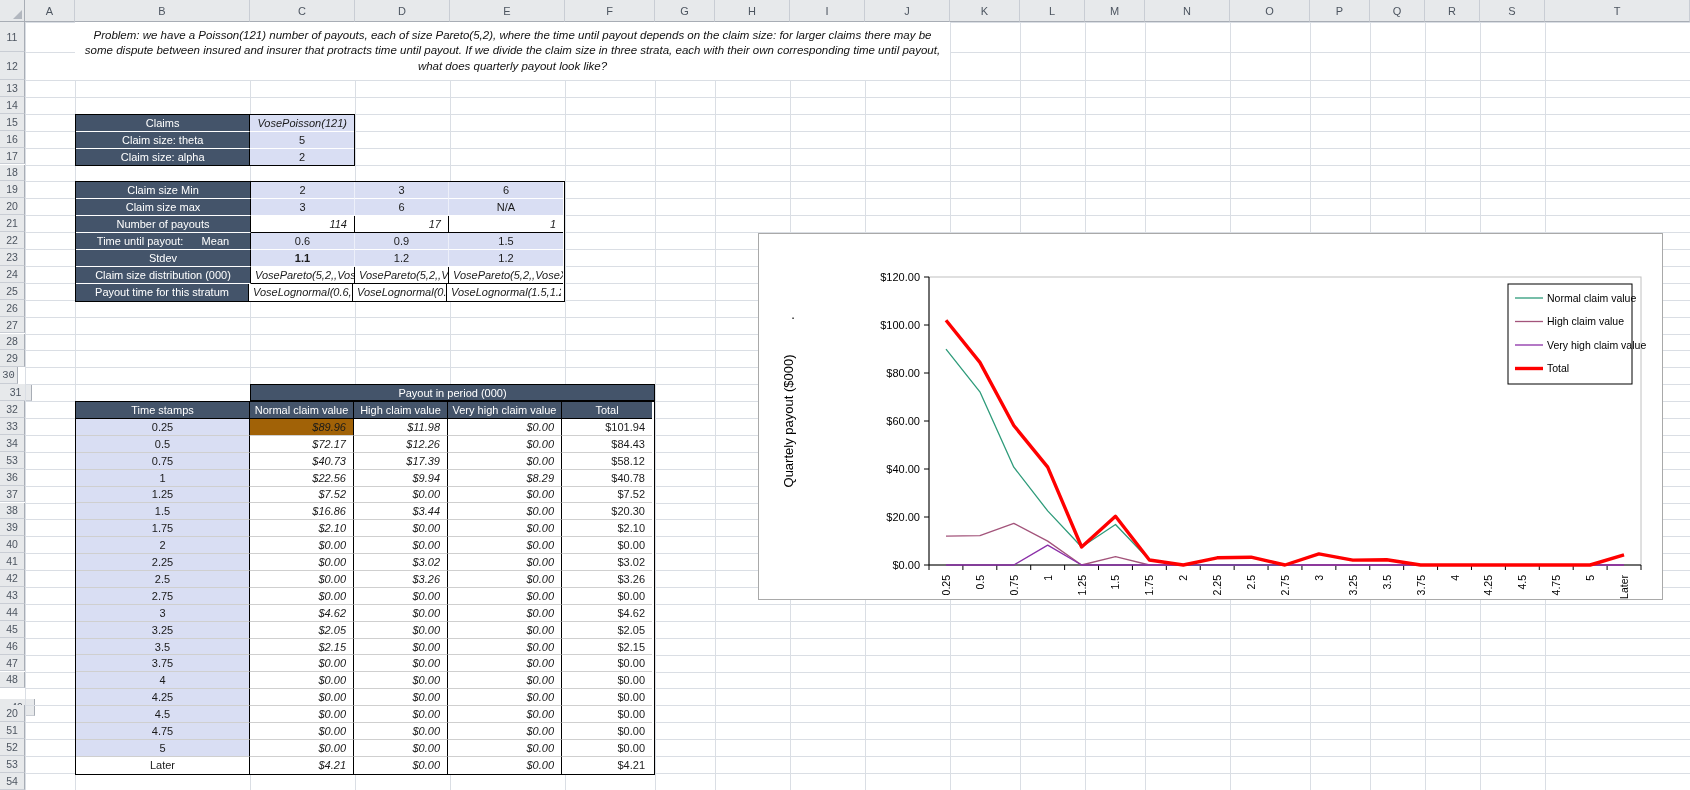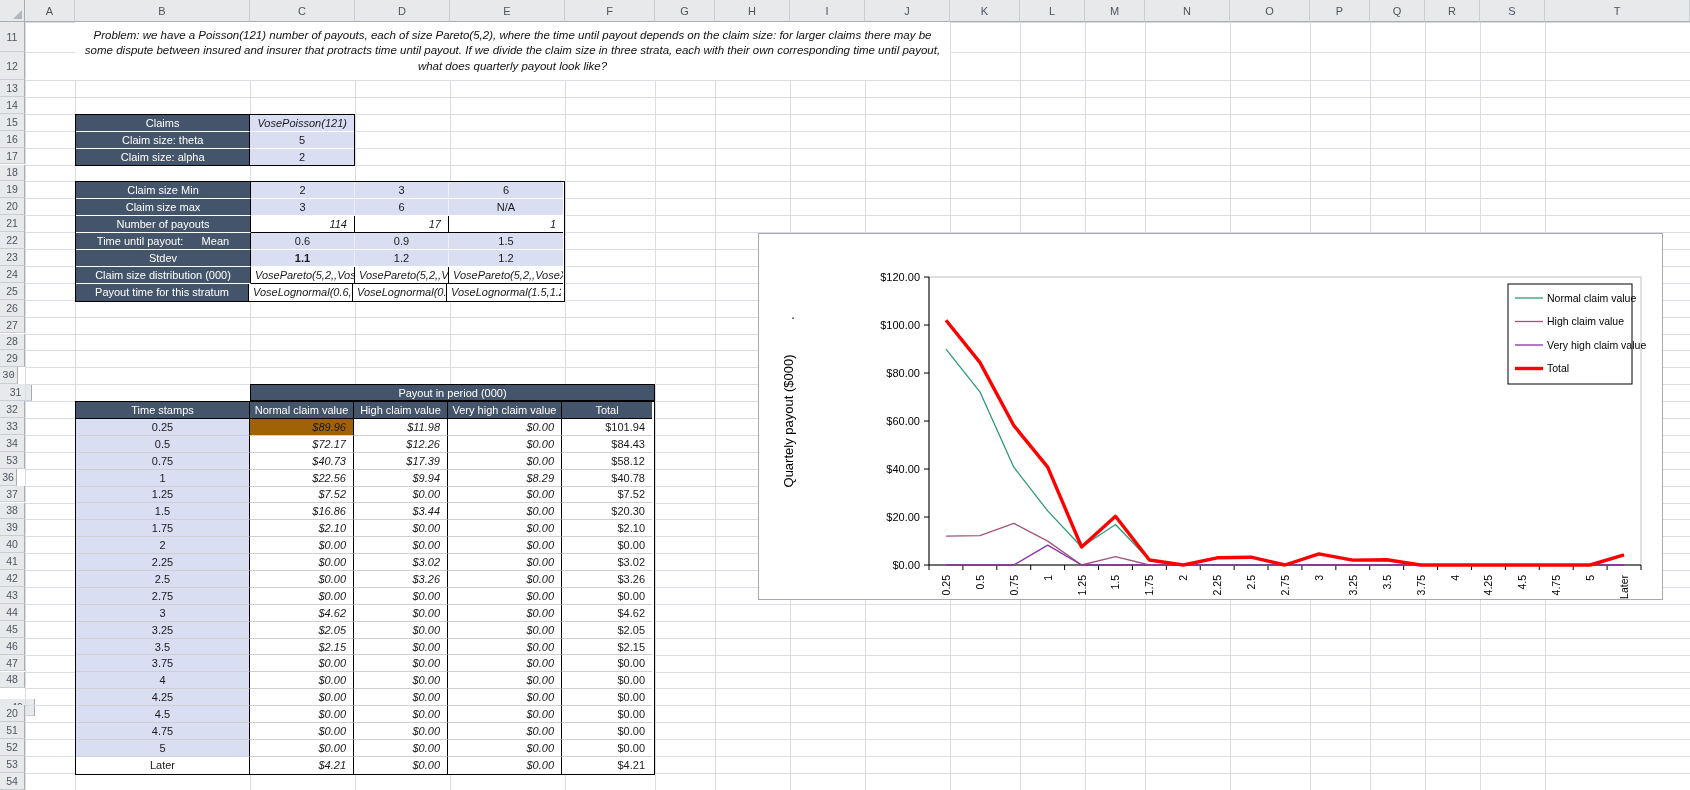--- a/index.html
+++ b/index.html
@@ -79,21 +79,21 @@
       <div class="rowheader" style="left: 0px; top: 299.7px; width: 25px; height: 16.9px;">26</div>
       <div class="rowheader" style="left: 0px; top: 316.6px; width: 25px; height: 16.9px;">27</div>
       <div class="rowheader" style="left: 0px; top: 333.5px; width: 25px; height: 16.9px;">28</div>
       <div class="rowheader" style="left: 0px; top: 350.4px; width: 25px; height: 16.9px;">29</div>
       <div class="rowheader" style="left: 0px; top: 367.3px; width: 18px; height: 16.9px; font-family: Liberation Mono, monospace;">30</div>
       <div class="rowheader" style="left: 0px; top: 384.2px; width: 32px; height: 16.9px;">31</div>
       <div class="rowheader" style="left: 0px; top: 401.1px; width: 25px; height: 16.9px;">32</div>
       <div class="rowheader" style="left: 0px; top: 418px; width: 25px; height: 16.9px;">33</div>
       <div class="rowheader" style="left: 0px; top: 434.9px; width: 25px; height: 16.9px;">34</div>
       <div class="rowheader" style="left: 0px; top: 451.8px; width: 25px; height: 16.9px;">53</div>
-      <div class="rowheader" style="left: 0px; top: 468.7px; width: 17px; height: 16.9px;">36</div>
+      <div class="rowheader" style="left: 0px; top: 468.7px; width: 25px; height: 16.9px;">36</div>
       <div class="rowheader" style="left: 0px; top: 485.6px; width: 25px; height: 16.9px;">37</div>
       <div class="rowheader" style="left: 0px; top: 502.5px; width: 25px; height: 16.9px;">38</div>
       <div class="rowheader" style="left: 0px; top: 519.4px; width: 25px; height: 16.9px;">39</div>
       <div class="rowheader" style="left: 0px; top: 536.3px; width: 25px; height: 16.9px;">40</div>
       <div class="rowheader" style="left: 0px; top: 553.2px; width: 25px; height: 16.9px;">41</div>
       <div class="rowheader" style="left: 0px; top: 570.1px; width: 25px; height: 16.9px;">42</div>
       <div class="rowheader" style="left: 0px; top: 587px; width: 25px; height: 16.9px;">43</div>
       <div class="rowheader" style="left: 0px; top: 603.9px; width: 25px; height: 16.9px;">44</div>
       <div class="rowheader" style="left: 0px; top: 620.8px; width: 25px; height: 16.9px;">45</div>
       <div class="rowheader" style="left: 0px; top: 637.7px; width: 25px; height: 16.9px;">46</div>

